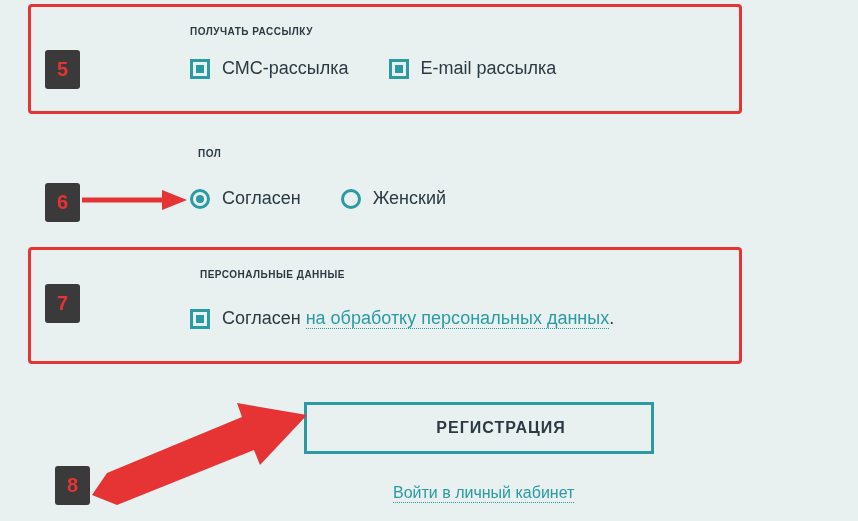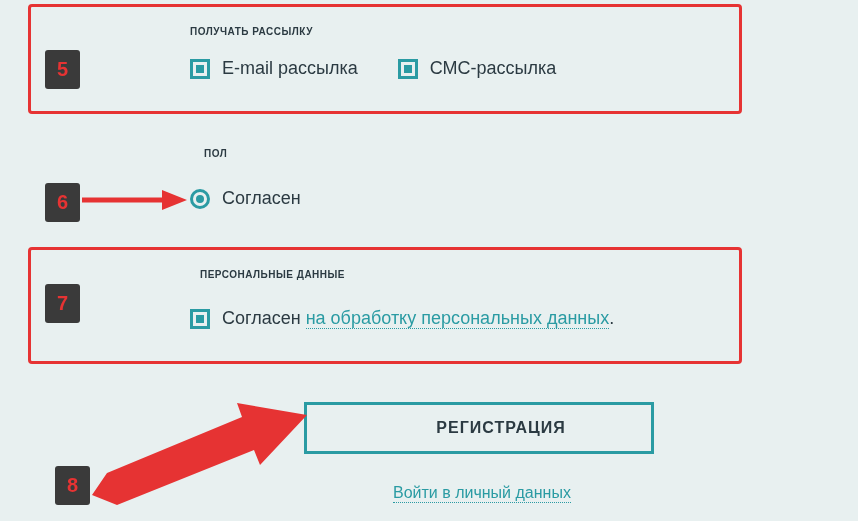--- a/index.html
+++ b/index.html
@@ -130,40 +130,44 @@
 <body>
 
 <div class="anno-box" style="left:28px; top:4px; width:714px; height:110px;"></div>
 <div class="anno-num" style="left:45px; top:50px;">5</div>
 
 <div class="section-label" style="left:190px; top:26px;">ПОЛУЧАТЬ РАССЫЛКУ</div>
 
 <div class="field-row" style="left:190px; top:58px;">
   <div class="check-item">
     <span class="checkbox-icon checked"></span>
-    <span>E-mail рассылка</span>
+    <span>СМС-рассылка</span>
   </div>
   <div class="check-item">
     <span class="checkbox-icon checked"></span>
-    <span>СМС-рассылка</span>
+    <span>E-mail рассылка</span>
   </div>
 </div>
 
-<div class="section-label" style="left:204px; top:148px;">ПОЛ</div>
+<div class="section-label" style="left:198px; top:148px;">ПОЛ</div>
 
 <div class="anno-num" style="left:45px; top:183px;">6</div>
 <svg class="anno-arrow" style="left:82px; top:190px;" width="105" height="20" viewBox="0 0 105 20">
   <line x1="0" y1="10" x2="82" y2="10" stroke="#e63333" stroke-width="5"></line>
   <polygon points="80,0 105,10 80,20" fill="#e63333"></polygon>
 </svg>
 
 <div class="field-row" style="left:190px; top:188px;">
   <div class="radio-item">
     <span class="radio-icon selected"></span>
     <span>Согласен</span>
+  </div>
+  <div class="radio-item">
+    <span class="radio-icon"></span>
+    <span>Женский</span>
   </div>
 </div>
 
 <div class="anno-box" style="left:28px; top:247px; width:714px; height:117px;"></div>
 <div class="anno-num" style="left:45px; top:284px;">7</div>
 
 <div class="section-label" style="left:200px; top:269px;">ПЕРСОНАЛЬНЫЕ ДАННЫЕ</div>
 
 <div class="field-row" style="left:190px; top:308px;">
   <div class="check-item">
@@ -174,13 +178,13 @@
   </div>
 </div>
 
 <button class="register-btn" style="left:304px; top:402px;padding-left:44px;">РЕГИСТРАЦИЯ</button>
 
 <div class="anno-num" style="left:55px; top:466px;">8</div>
 <svg class="anno-arrow" style="left:92px; top:395px;" width="220" height="110" viewBox="0 0 220 110">
   <polygon points="0,100 15,78 150,22 145,8 215,20 168,70 162,55 25,110" fill="#e63333"></polygon>
 </svg>
 
-<a href="#" class="login-link" style="left:393px; top:484px;">Войти в личный данных</a>
+<a href="#" class="login-link" style="left:393px; top:484px;">Войти в личный кабинет</a>
 
 </body></html>

